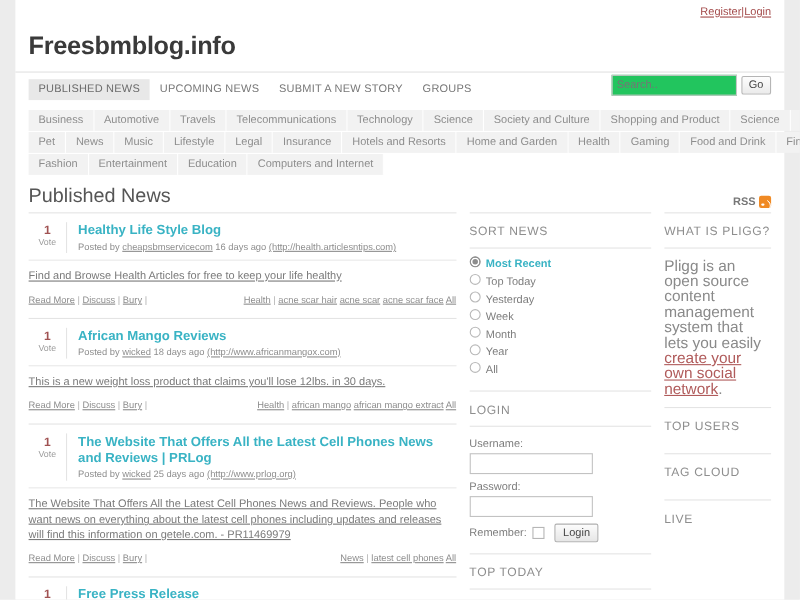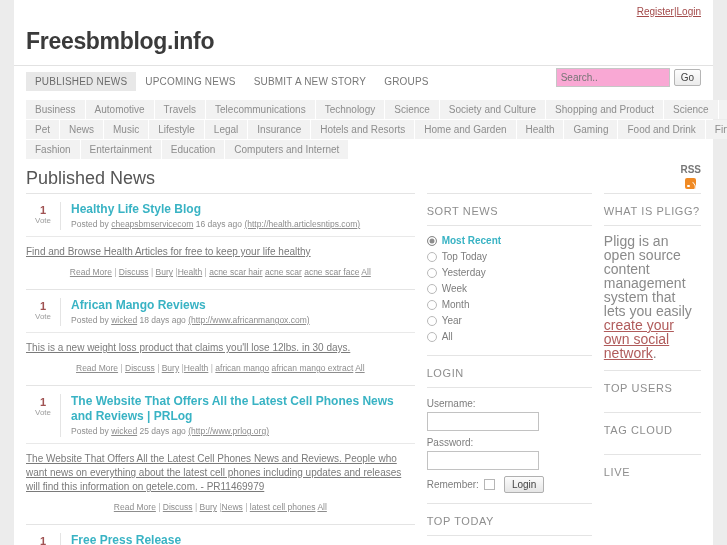--- a/index.html
+++ b/index.html
@@ -75,21 +75,21 @@
     align-items: center;
     gap: 4px;
   }
   .search-box input[type=text] {
     width: 104px;
     font-size: 10px;
     padding: 3px 4px;
     border: 1px solid #c6c6c6;
     color: #555;
     font-family: "Liberation Sans", sans-serif;
-    background: #f9a8d4;
+    background: #22c55e;
   }
   .search-box .go-btn {
     font-size: 10px;
     padding: 2px 6px;
     border: 1px solid #b5b5b5;
     background: linear-gradient(#fdfdfd,#ebebeb);
     color: #444;
     border-radius: 2px;
     cursor: pointer;
     font-family: "Liberation Sans", sans-serif;
@@ -126,21 +126,20 @@
   .rss {
     position: absolute;
     right: 12px;
     bottom: 4px;
     font-size: 10px;
     font-weight: bold;
     color: #777;
     display: flex;
     align-items: center;
     gap: 3px;
-    flex-direction: column;
   }
   .rss-icon {
     display: inline-block;
     width: 11px; height: 11px;
     background: #f08a24;
     border-radius: 2px;
     position: relative;
   }
   .rss-icon:before {
     content: "";
@@ -216,21 +215,21 @@
   }
   .story-desc {
     font-size: 10px;
     color: #7a7a7a;
     line-height: 14px;
     margin: 0 0 8px 0;
     text-decoration: underline;
   }
   .story-foot {
     display: flex;
-    justify-content: center;
+    justify-content: space-between;
     font-size: 8.5px;
     color: #9b9b9b;
     padding-bottom: 8px;
   }
   .story-foot a { color: #8d8d8d; text-decoration: underline; }
   .story-foot .left span, .story-foot .right span { color:#b0b0b0; }
   .story-block-sep { border-top: 1px solid #e4e4e4; margin-bottom: 8px; }
 
   
   .side-h {
@@ -238,21 +237,21 @@
     color: #8e8e8e;
     letter-spacing: 0.6px;
     padding: 2px 0 8px 0;
     text-transform: uppercase;
   }
   .side-sep { border-top: 1px solid #e4e4e4; }
   .side-block { padding-bottom: 10px; }
   .side-block .inner { padding-top: 9px; }
 
   .radio-list { font-size: 10px; line-height: 16px; color: #7d7d7d; }
-  .radio-row { display: flex; align-items: center; gap: 5px; }
+  .radio-row { display: flex; gap: 5px; }
   .radio {
     width: 8px; height: 8px;
     border: 1px solid #b9b9b9;
     border-radius: 50%;
     background: #fff;
     display: inline-block;
     flex: 0 0 8px;
     position: relative;
   }
   .radio.on { background: #8d8d8d; border-color: #8d8d8d; box-shadow: inset 0 0 0 1.5px #fff; }

